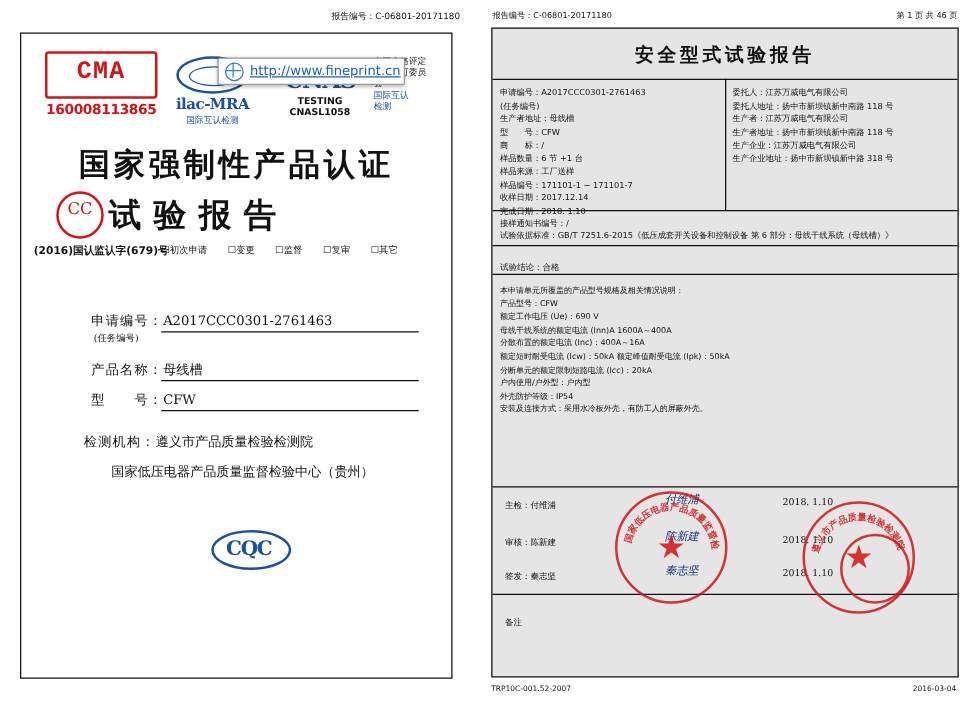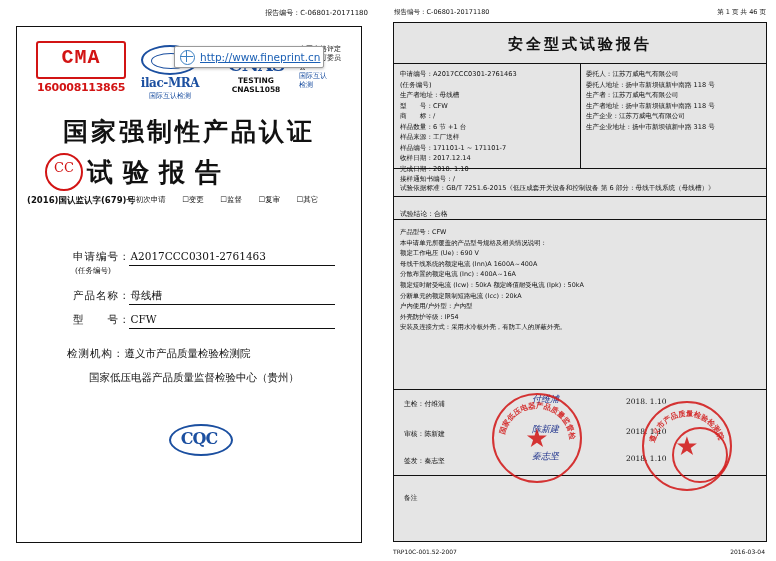--- a/index.html
+++ b/index.html
@@ -368,22 +368,22 @@
 
       <div class="std-line">
         <span>试验依据标准：</span><span>GB/T 7251.6-2015《低压成套开关设备和控制设备  第 6 部分：母线干线系统（母线槽）》</span>
       </div>
 
       <div class="concl">
         <span>试验结论：</span><span>合格</span>
       </div>
 
       <div class="spec-box">
+        <div>本申请单元所覆盖的产品型号规格及相关情况说明：</div>
         <div>产品型号：CFW</div>
-        <div>本申请单元所覆盖的产品型号规格及相关情况说明：</div>
         <div>额定工作电压 (Ue)：690 V</div>
         <div>母线干线系统的额定电流 (Inn)A  1600A～400A</div>
         <div>分散布置的额定电流 (Inc)：400A～16A</div>
         <div>额定短时耐受电流 (Icw)：50kA   额定峰值耐受电流 (Ipk)：50kA</div>
         <div>分断单元的额定限制短路电流 (Icc)：20kA</div>
         <div>户内使用/户外型：户内型</div>
         <div>外壳防护等级：IP54</div>
         <div>安装及连接方式：采用水冷板外壳，有防工人的屏蔽外壳。</div>
       </div>
 

